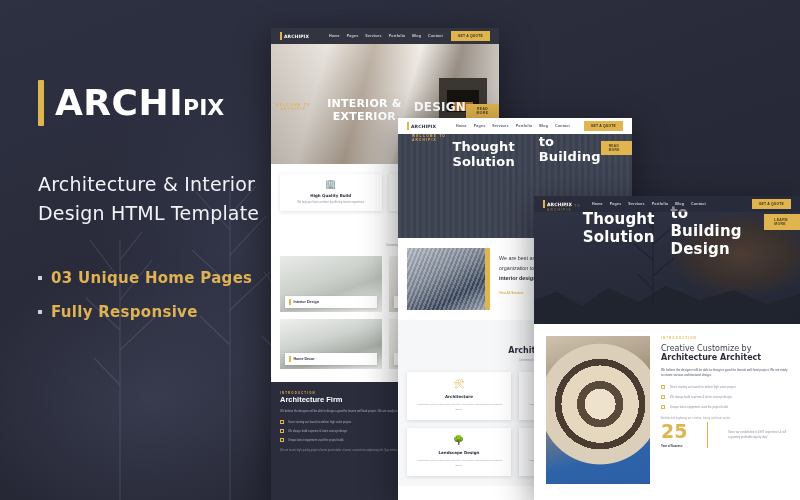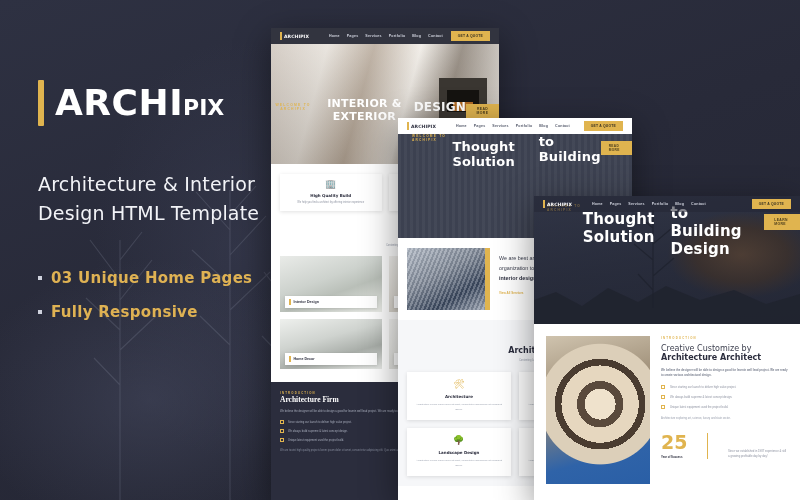--- a/index.html
+++ b/index.html
@@ -264,21 +264,21 @@
       <div class="ph ph-room" style="height:50px">
         <div class="ph-cap">
             <i></i>
             <span>Interior Design</span>
           </div>
       </div>
     </div>
 
     <div class="dark-sec" style="padding:9px;margin-top:6px;height:100%">
       <div class="kicker" style="font-size:2.8px">INTRODUCTION</div>
-      <div style="color:#fff;font-size:7.5px;font-weight:700;font-family:Liberation Serif, serif">Architecture Firm</div>
+      <div style="color:#fff;font-size:7.5px;font-weight:700;font-family:Liberation Sans, sans-serif">Architecture Firm</div>
       <div style="color:#a7acbb;font-size:2.7px;margin-top:6px;line-height:1.8">We believe the designer will be able to design a good for learnin well lead project. We are ready to create various architectural design.</div>
       <div style="margin-top:6px;display:flex;flex-direction:column;gap:5px">
         <div style="display:flex;gap:4px;align-items:center">
           <span class="check"></span>
           <span style="color:#a7acbb;font-size:2.7px">Since starting our launch to deliver high value project.</span>
         </div>
         <div style="display:flex;gap:4px;align-items:center">
           <span class="check"></span>
           <span style="color:#a7acbb;font-size:2.7px">We always build supreme &amp; latest concept design.</span>
         </div>
@@ -411,21 +411,21 @@
           <div style="display:flex;gap:5px;align-items:center">
             <span class="check"></span>
             <span style="color:#8d92a0;font-size:2.8px">We always build supreme &amp; latest concept design.</span>
           </div>
           <div style="display:flex;gap:5px;align-items:center">
             <span class="check"></span>
             <span style="color:#8d92a0;font-size:2.8px">Unique latest equipment used the project build.</span>
           </div>
         </div>
         <div style="font-size:2.7px;color:#9aa0ae;margin-top:8px;line-height:1.8">Architecture exploring art, science, luxury and state sector.</div>
-        <div style="display:flex;align-items:flex-end;gap:20px;margin-top:11px">
+        <div style="display:flex;align-items:center;gap:20px;">
           <div style="text-align:left">
             <div style="font-size:19px;font-weight:700;color:#e0b44f;line-height:1;font-family:'DejaVu Sans',sans-serif">25</div>
             <div style="font-size:2.8px;color:#2b2d3d;font-weight:700;margin-top:3px">Year of Success</div>
           </div>
           <div style="width:1px;height:26px;background:#e0b44f"></div>
           <div style="font-size:2.8px;color:#8d92a0;line-height:1.85;max-width:86px">Since we established in 1987 experience &amp; still a growing profitable day by day!</div>
         </div>
       </div>
     </div>
   </div>

